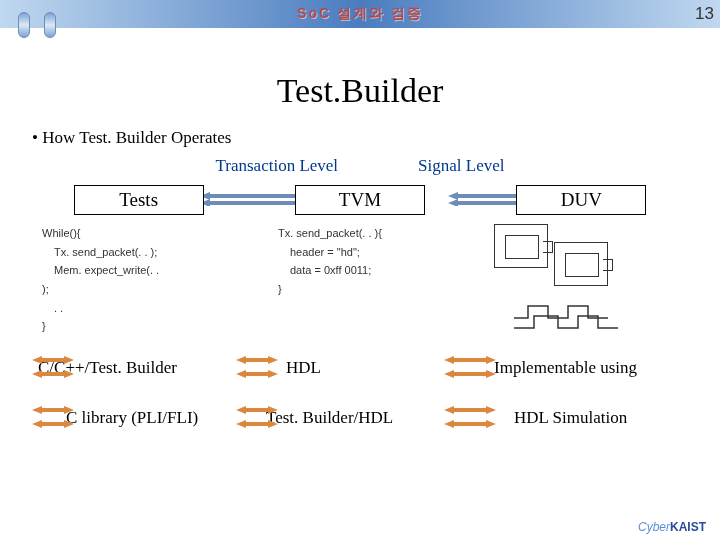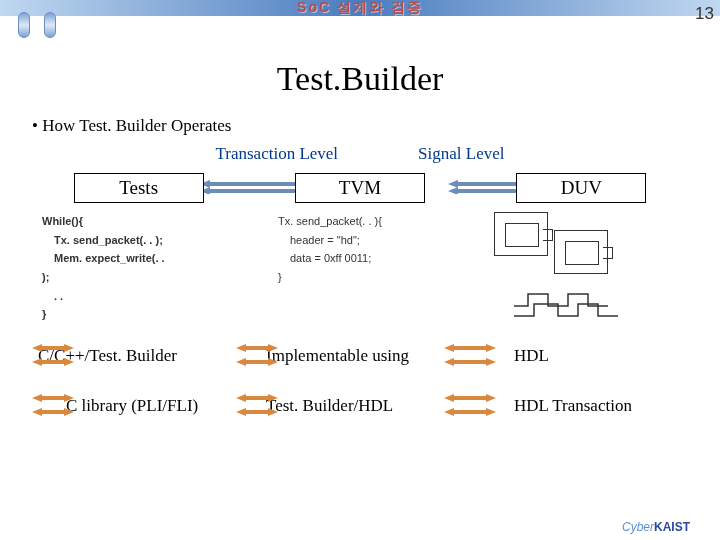--- a/index.html
+++ b/index.html
@@ -5,21 +5,21 @@
   * { box-sizing: border-box; margin: 0; padding: 0; }
   body {
     width: 720px;
     height: 540px;
     font-family: Arial, sans-serif;
     background: #fff;
     position: relative;
     overflow: hidden;
   }
   .header {
-    height: 16px;
+    height: 28px;
     background: linear-gradient(90deg, #c0d8f0 0%, #4a7cbf 50%, #c0d8f0 100%);
     display: flex;
     align-items: center;
     justify-content: center;
     position: relative;
   }
   .header-title {
     font-size: 14px;
     font-weight: bold;
     color: #b84848;
@@ -99,21 +99,21 @@
     gap: 18px;
   }
   .code-col {
     font-family: "Comic Sans MS", cursive, sans-serif;
     font-size: 11px;
     color: #333;
     line-height: 1.7;
     flex: 1;
     margin-left: 20px;
   }
-  .code-col.left { margin-left: 14px; font-weight: bold; }
+  .code-col.left { margin-left: 14px; }
   .code-col .ind1 { padding-left: 12px; }
   .duv-graphic {
     flex: 1;
     position: relative;
     height: 110px;
   }
   .chip {
     position: absolute;
     width: 54px;
     height: 44px;
@@ -144,21 +144,21 @@
     align-items: center;
     position: relative;
     font-family: "Times New Roman", serif;
     font-size: 17px;
   }
   .bg-cell { display: flex; align-items: center; }
   .bg-cell.center { justify-content: flex-start; }
   .bg-cell.right { justify-content: flex-start; padding-left: 20px; }
   .footer-logo {
     position: absolute;
-    right: 30px;
+    right: 14px;
     bottom: 6px;
     font-size: 12px;
     font-style: italic;
     color: #2a4a9e;
   }
   .footer-logo .c { color: #5b8fd6; }
   .footer-logo .k { color: #2a4a9e; font-weight: bold; font-style: normal; }
 </style>
 </head>
 <body>
@@ -233,26 +233,26 @@
     </div>
     <svg style="position:absolute; left:20px; top:76px; width:130px; height:30px;">
       <polyline points="0,18 14,18 14,6 34,6 34,18 54,18 54,6 74,6 74,18 94,18" fill="none" stroke="#333" stroke-width="1.5"></polyline>
       <polyline points="0,28 20,28 20,16 44,16 44,28 64,28 64,16 84,16 84,28 104,28" fill="none" stroke="#333" stroke-width="1.5"></polyline>
     </svg>
   </div>
 </div>
 
 <div class="bottom-grid">
   <div class="bg-cell">C/C++/Test. Builder</div>
+  <div class="bg-cell right">HDL</div>
   <div class="bg-cell center">Implementable using</div>
-  <div class="bg-cell right">HDL</div>
 
   <div class="bg-cell" style="padding-left:28px;">C library (PLI/FLI)</div>
   <div class="bg-cell center">Test. Builder/HDL</div>
-  <div class="bg-cell right">HDL Transaction</div>
+  <div class="bg-cell right">HDL Simulation</div>
 
   <svg style="position:absolute; left:-6px; top:6px; width:42px; height:32px;">
     <line x1="6" y1="8" x2="36" y2="8" stroke="#d9883e" stroke-width="4"></line>
       <polygon points="0,8 10,4 10,12" fill="#d9883e"></polygon>
       <polygon points="42,8 32,4 32,12" fill="#d9883e"></polygon>
     <line x1="6" y1="22" x2="36" y2="22" stroke="#d9883e" stroke-width="4"></line>
       <polygon points="0,22 10,18 10,26" fill="#d9883e"></polygon>
       <polygon points="42,22 32,18 32,26" fill="#d9883e"></polygon>
   </svg>
   <svg style="position:absolute; left:198px; top:6px; width:42px; height:32px;">

